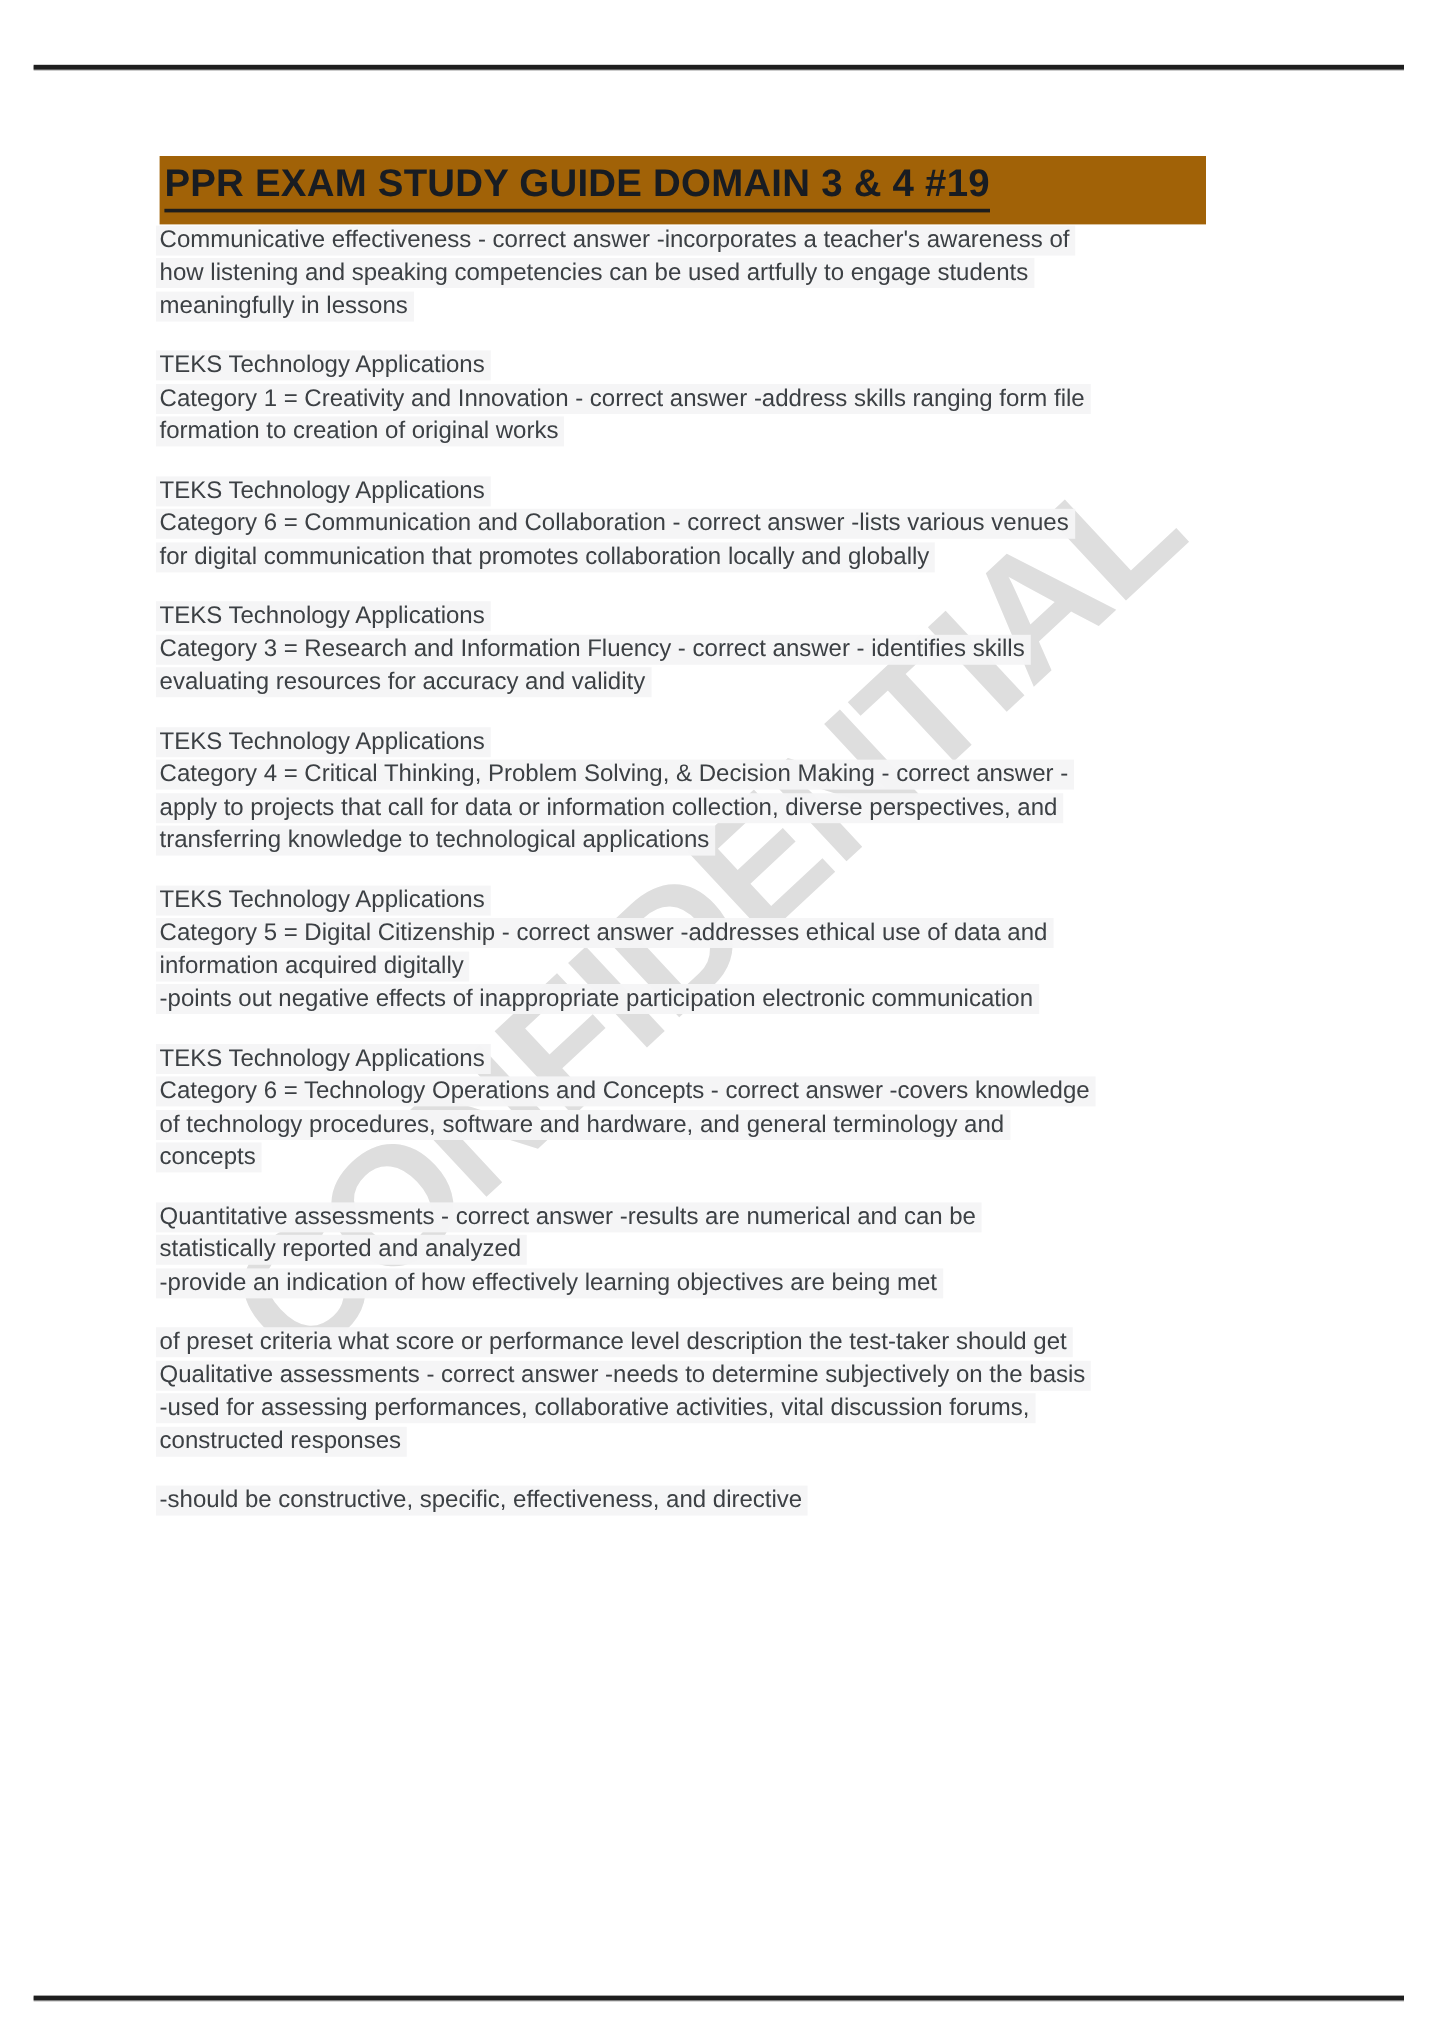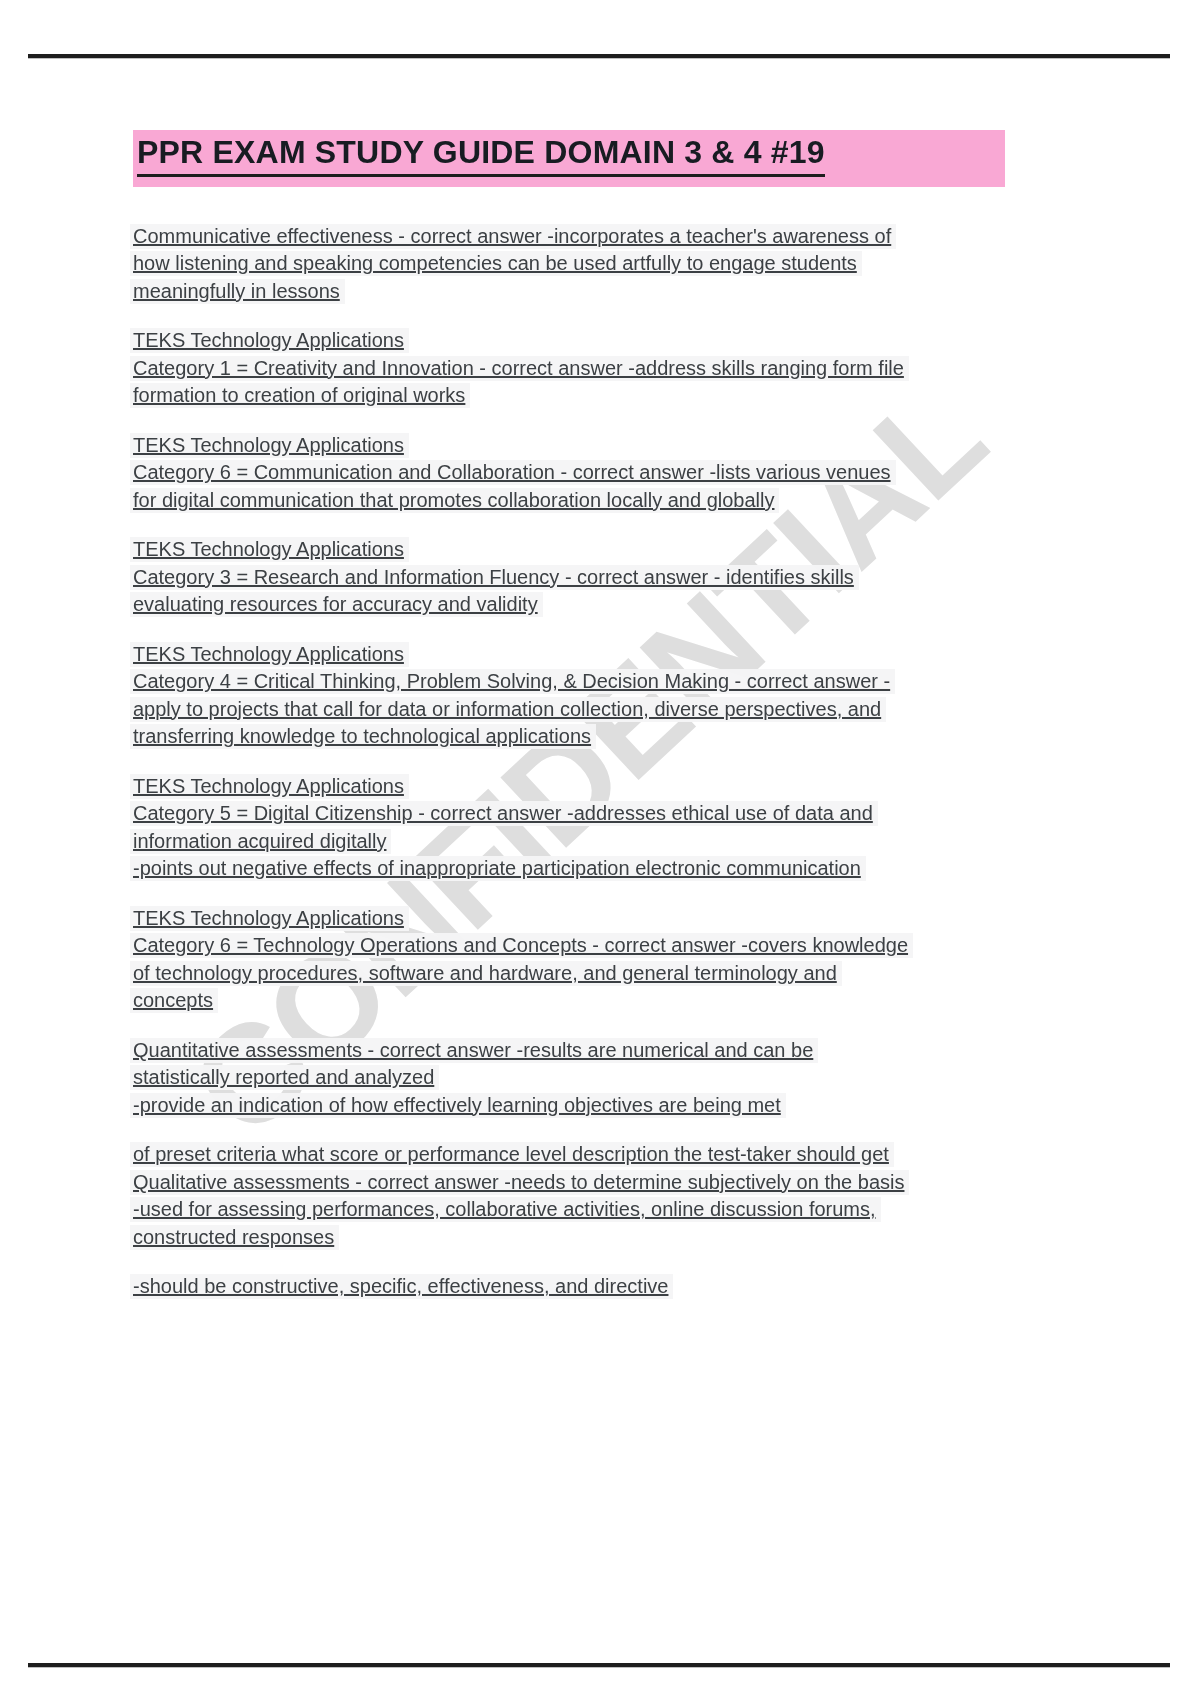--- a/index.html
+++ b/index.html
@@ -38,43 +38,42 @@
 
   .content {
     position: absolute;
     left: 133px;
     top: 130px;
     width: 900px;
     z-index: 1;
   }
 
   .title-block {
-    background: #f9a8d4;
+    background: #a16207;
     width: 862px;
     padding: 4px 6px 10px 4px;
-    margin-bottom: 36px;
   }
   .title-text {
     font-size: 32px;
     font-weight: bold;
     color: #181c22;
     letter-spacing: 0.2px;
     border-bottom: 3px solid #1d1d1d;
     padding-bottom: 3px;
     display: inline-block;
     line-height: 1.15;
   }
 
   .para {
     margin: 0 0 22px 0;
     font-size: 20px;
     line-height: 27.5px;
     color: #3c4044;
   }
-  .tline { min-height: 27.5px; text-decoration: underline; }
+  .tline { min-height: 27.5px; }
   .tline-bg {
     background: rgba(244,244,246,0.95);
     padding: 1px 5px 2px 3px;
     margin-left: -3px;
   }
 </style>
 </head>
 <body>
 
 <div class="rule rule-top"></div>
@@ -125,21 +124,21 @@
       <div class="tline"><span class="tline-bg">concepts</span></div>
     </div>
   <div class="para">
       <div class="tline"><span class="tline-bg">Quantitative assessments - correct answer -results are numerical and can be</span></div>
       <div class="tline"><span class="tline-bg">statistically reported and analyzed</span></div>
       <div class="tline"><span class="tline-bg">-provide an indication of how effectively learning objectives are being met</span></div>
     </div>
   <div class="para">
       <div class="tline"><span class="tline-bg">of preset criteria what score or performance level description the test-taker should get</span></div>
       <div class="tline"><span class="tline-bg">Qualitative assessments - correct answer -needs to determine subjectively on the basis</span></div>
-      <div class="tline"><span class="tline-bg">-used for assessing performances, collaborative activities, online discussion forums,</span></div>
+      <div class="tline"><span class="tline-bg">-used for assessing performances, collaborative activities, vital discussion forums,</span></div>
       <div class="tline"><span class="tline-bg">constructed responses</span></div>
     </div>
   <div class="para">
       <div class="tline"><span class="tline-bg">-should be constructive, specific, effectiveness, and directive</span></div>
     </div>
 </div>
 
 <div class="rule rule-bottom"></div>
 
 </body></html>

